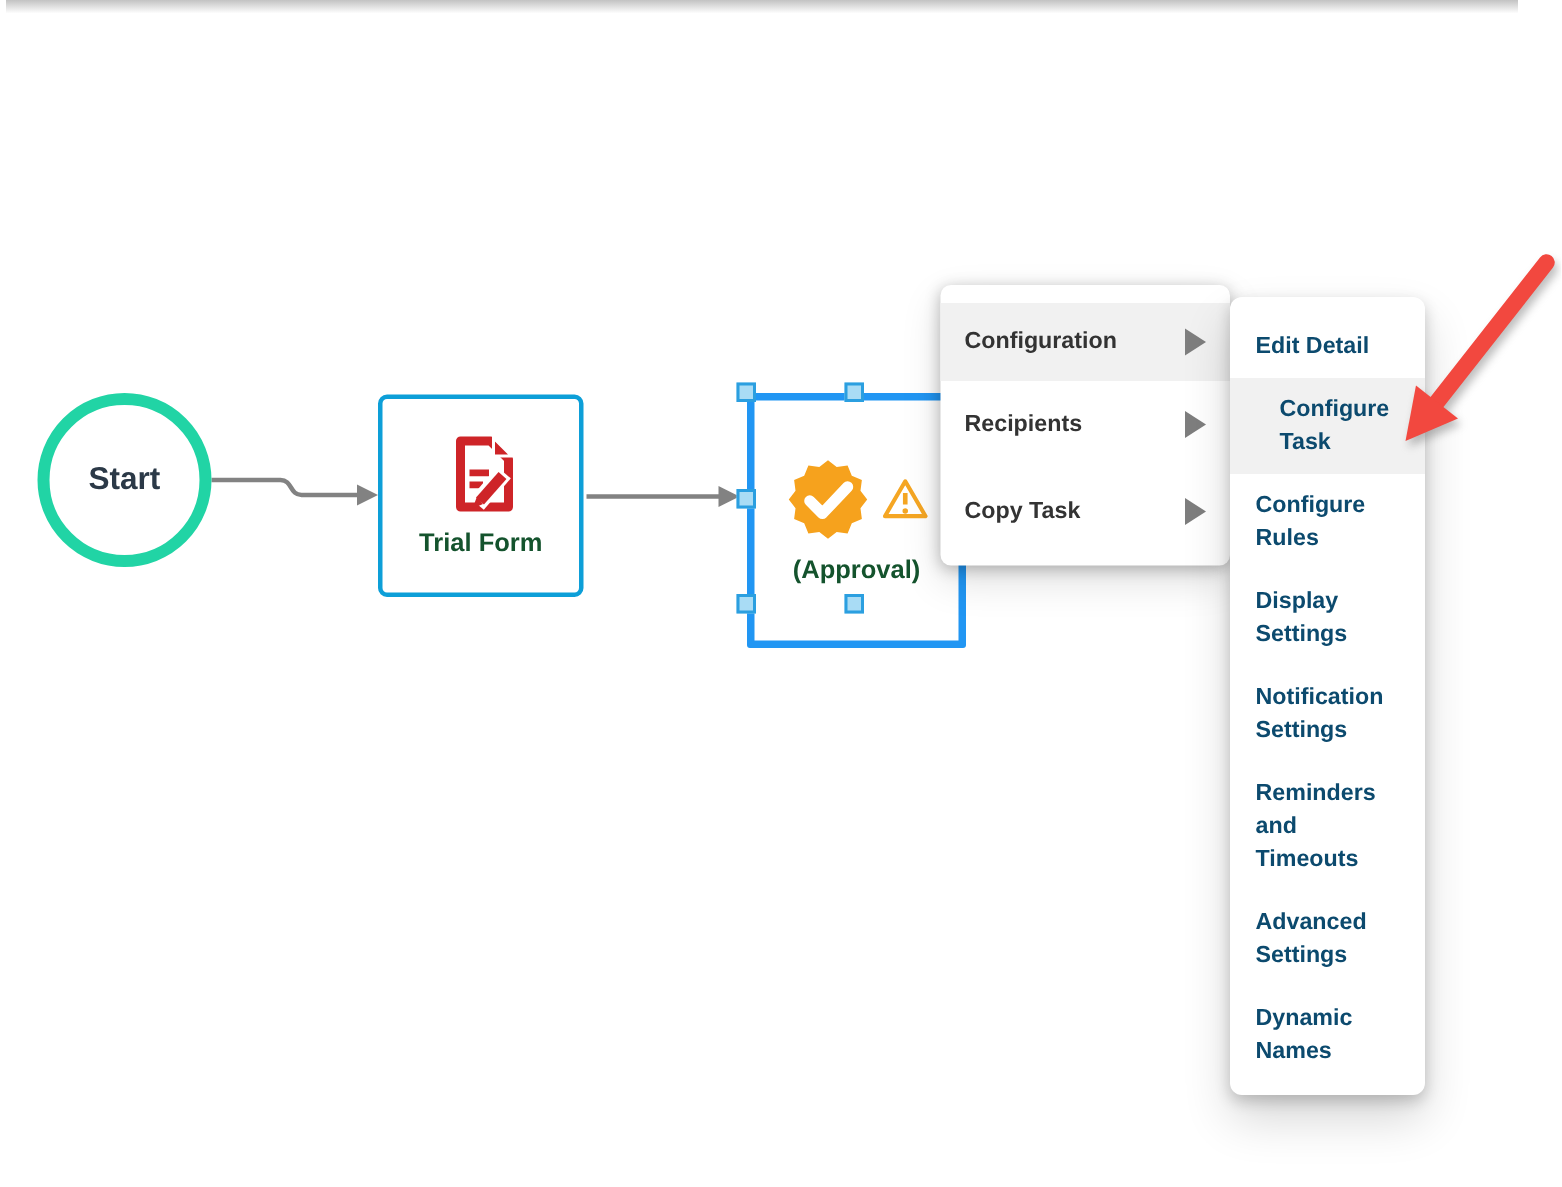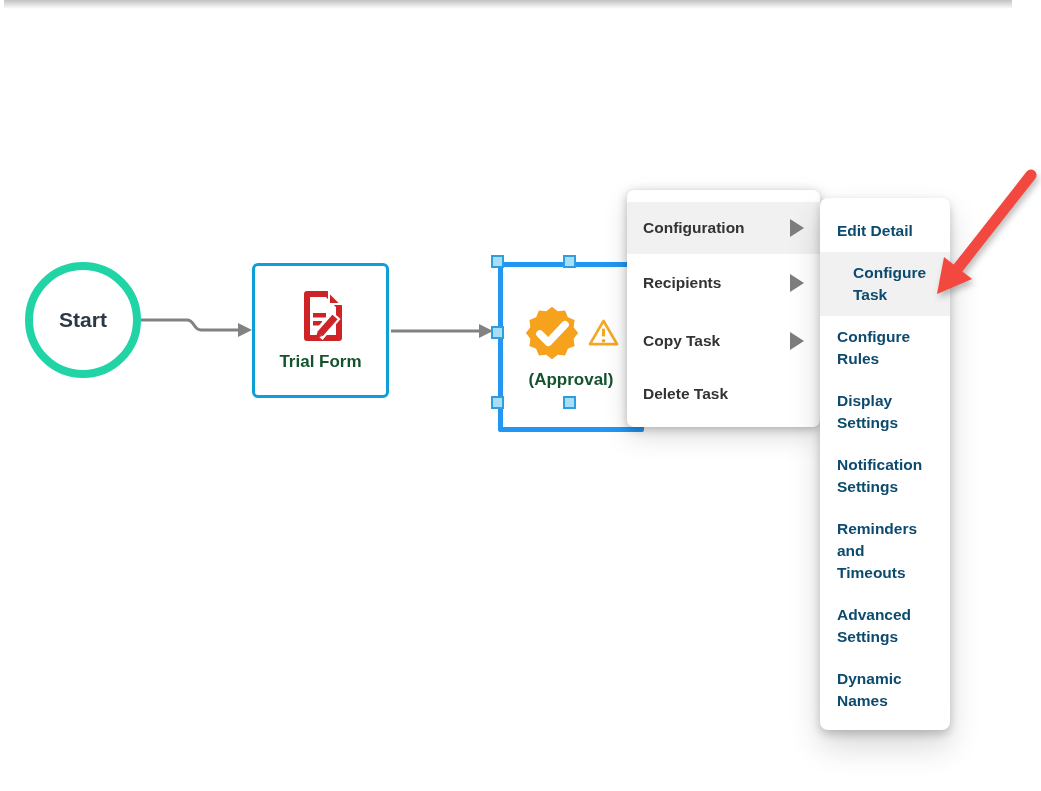--- a/index.html
+++ b/index.html
@@ -123,23 +123,20 @@
       <span class="submenu-arrow"></span>
     </div>
     <div class="menu-item">
       <span>Recipients</span>
       <span class="submenu-arrow"></span>
     </div>
     <div class="menu-item">
       <span>Copy Task</span>
       <span class="submenu-arrow"></span>
     </div>
-    <div class="menu-item">
-      <span>Delete Task</span>
-    </div>
   </div>
 
   <div class="submenu">
     <div class="submenu-item">Edit Detail</div>
     <div class="submenu-item highlighted">Configure Task</div>
     <div class="submenu-item">Configure Rules</div>
     <div class="submenu-item">Display Settings</div>
     <div class="submenu-item">Notification Settings</div>
     <div class="submenu-item">Reminders and Timeouts</div>
     <div class="submenu-item">Advanced Settings</div>

